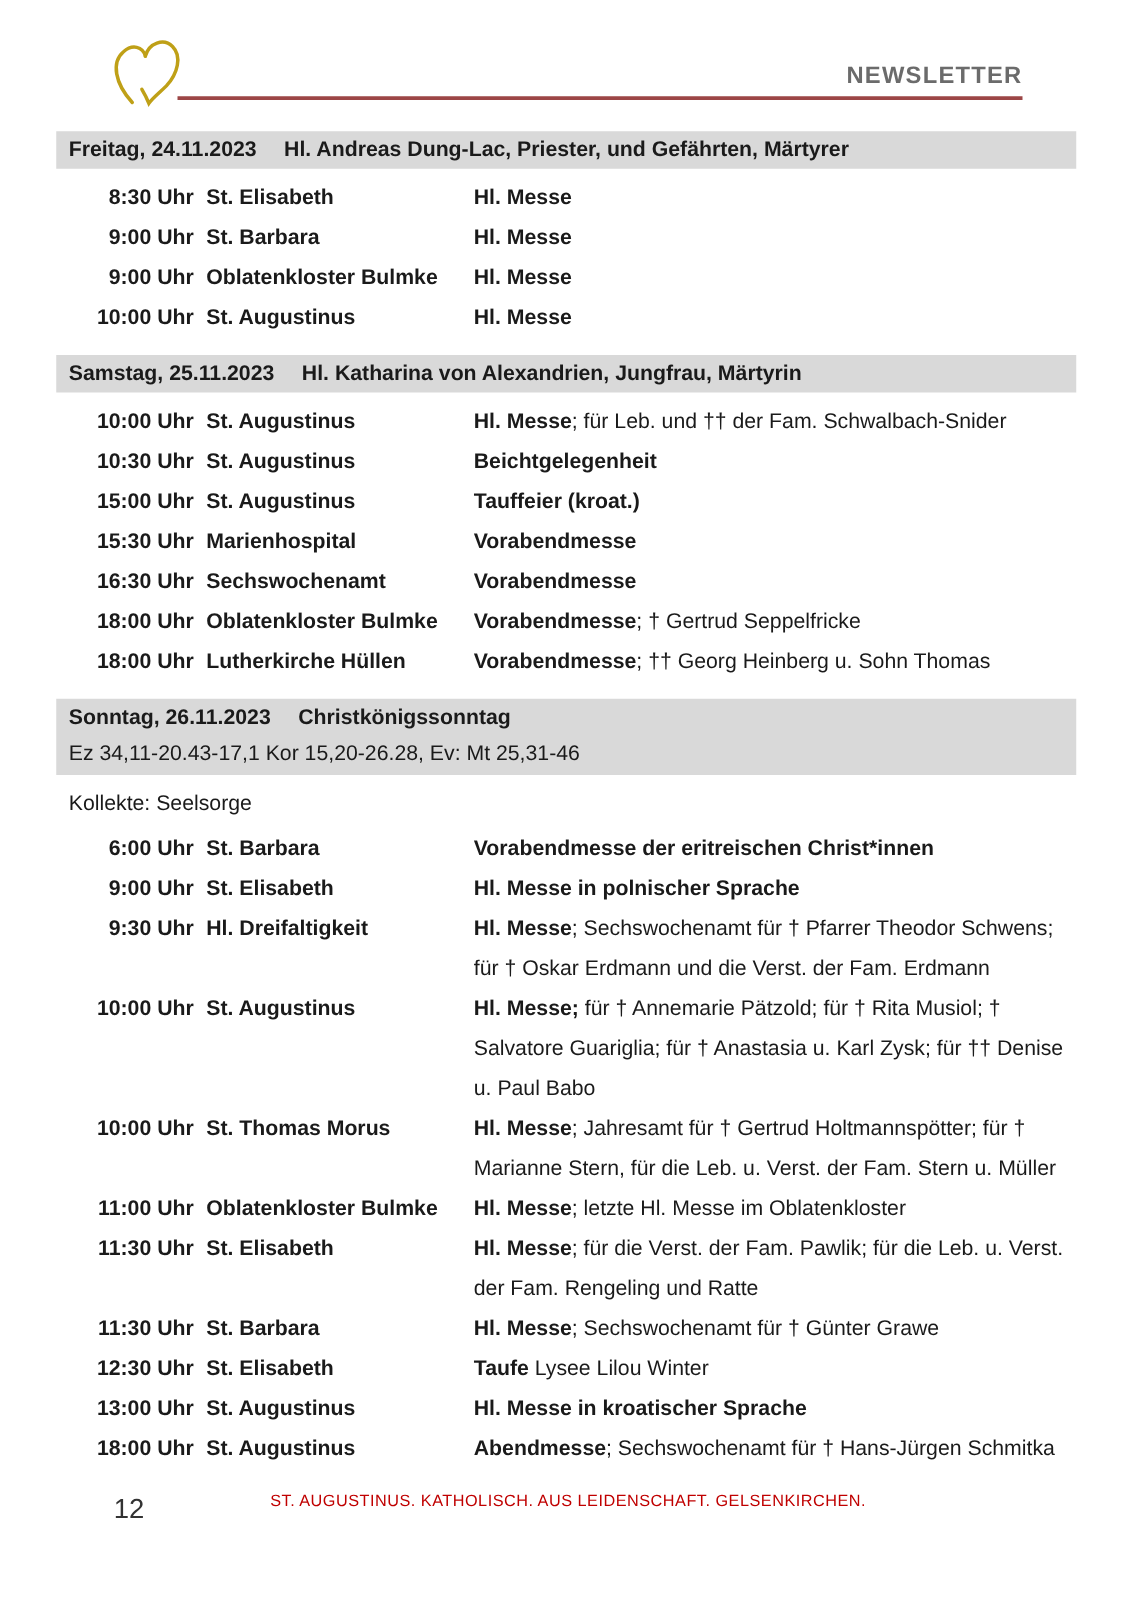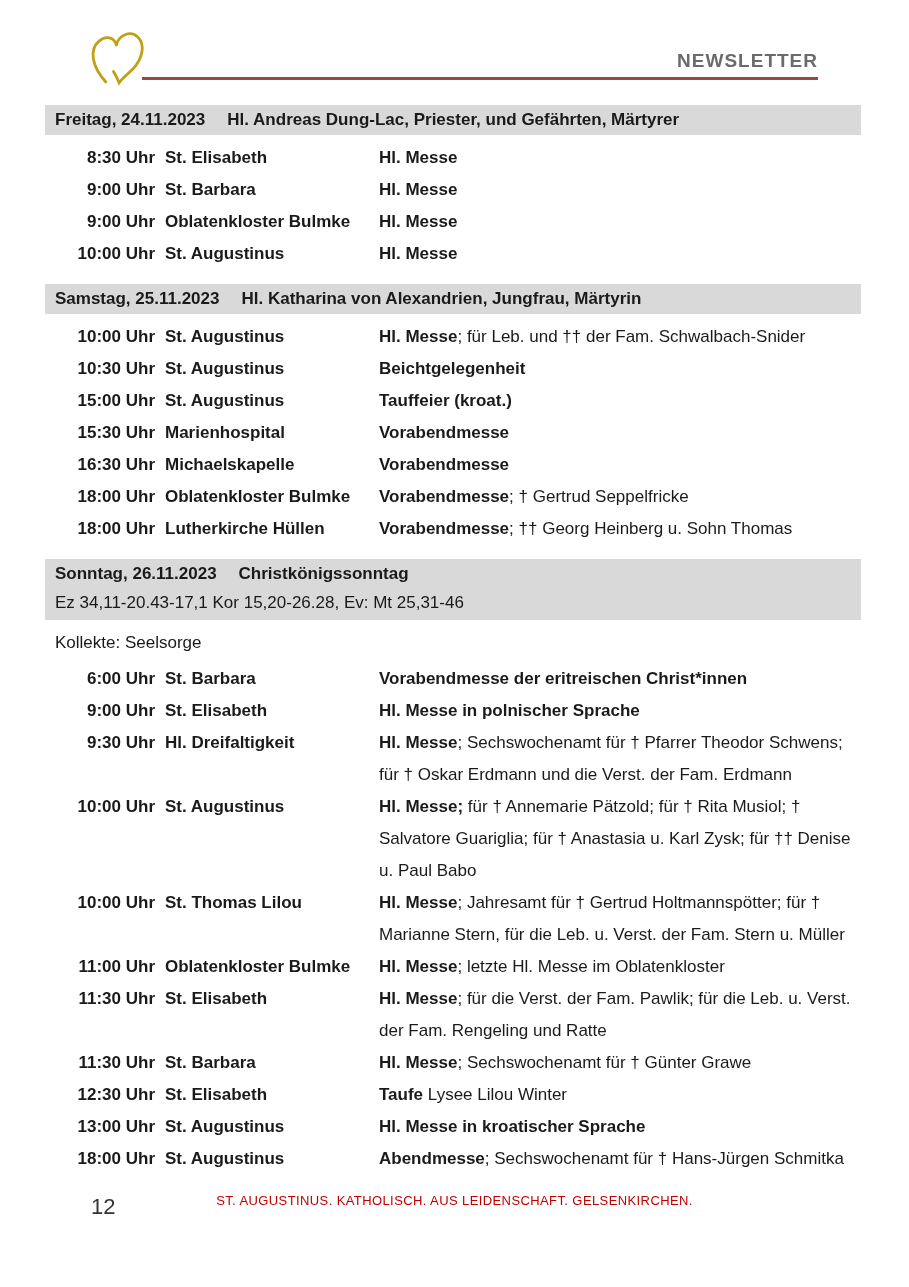--- a/index.html
+++ b/index.html
@@ -104,21 +104,21 @@
       <span class="location">St. Augustinus</span>
       <span class="desc"><span class="lead">Tauffeier (kroat.)</span><span></span></span>
     </div>
     <div class="row">
       <span class="time">15:30 Uhr</span>
       <span class="location">Marienhospital</span>
       <span class="desc"><span class="lead">Vorabendmesse</span><span></span></span>
     </div>
     <div class="row">
       <span class="time">16:30 Uhr</span>
-      <span class="location">Michaelskapelle</span>
+      <span class="location">Sechswochenamt</span>
       <span class="desc"><span class="lead">Vorabendmesse</span><span></span></span>
     </div>
     <div class="row">
       <span class="time">18:00 Uhr</span>
       <span class="location">Oblatenkloster Bulmke</span>
       <span class="desc"><span class="lead">Vorabendmesse</span><span>; † Gertrud Seppelfricke</span></span>
     </div>
     <div class="row">
       <span class="time">18:00 Uhr</span>
       <span class="location">Lutherkirche Hüllen</span>
@@ -149,21 +149,21 @@
       <span class="location">Hl. Dreifaltigkeit</span>
       <span class="desc"><span class="lead">Hl. Messe</span><span>; Sechswochenamt für † Pfarrer Theodor Schwens; für † Oskar Erdmann und die Verst. der Fam. Erdmann</span></span>
     </div>
     <div class="row">
       <span class="time">10:00 Uhr</span>
       <span class="location">St. Augustinus</span>
       <span class="desc"><span class="lead">Hl. Messe;</span><span> für † Annemarie Pätzold; für † Rita Musiol; † Salvatore Guariglia; für † Anastasia u. Karl Zysk; für †† Denise u. Paul Babo</span></span>
     </div>
     <div class="row">
       <span class="time">10:00 Uhr</span>
-      <span class="location">St. Thomas Lilou</span>
+      <span class="location">St. Thomas Morus</span>
       <span class="desc"><span class="lead">Hl. Messe</span><span>; Jahresamt für † Gertrud Holtmannspötter; für † Marianne Stern, für die Leb. u. Verst. der Fam. Stern u. Müller</span></span>
     </div>
     <div class="row">
       <span class="time">11:00 Uhr</span>
       <span class="location">Oblatenkloster Bulmke</span>
       <span class="desc"><span class="lead">Hl. Messe</span><span>; letzte Hl. Messe im Oblatenkloster</span></span>
     </div>
     <div class="row">
       <span class="time">11:30 Uhr</span>
       <span class="location">St. Elisabeth</span>

